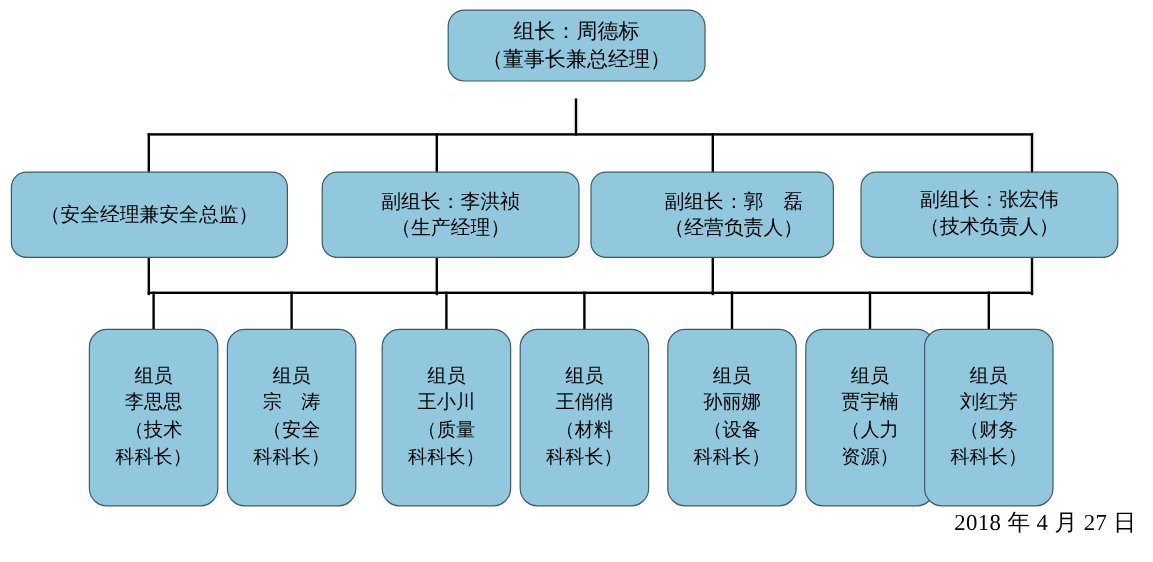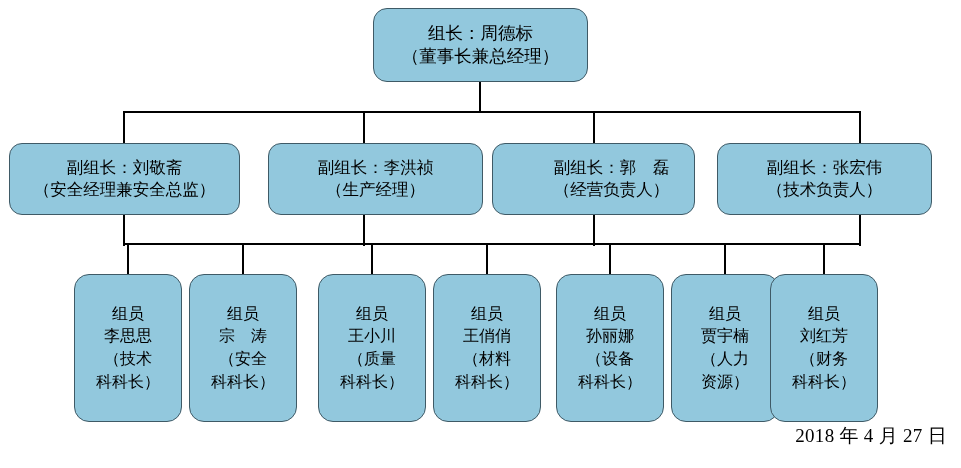--- a/index.html
+++ b/index.html
@@ -34,35 +34,35 @@
   }
   .node .ln {
     display: block;
     white-space: pre;
   }
   
   .level-leader {
     left: 373px;
     top: 8px;
     width: 215px;
-    height: 74px;
+    height: 60px;
     border-radius: 14px;
     font-size: 17.5px;
   }
   
   .level-deputy {
     top: 143px;
     height: 72px;
     font-size: 16.5px;
     border-radius: 13px;
   }
   .deputy-0 { left: 9px;   width: 231px; }
   .deputy-1 { left: 268px; width: 215px; }
   .deputy-2 { left: 492px; width: 203px; padding-left: 36px; }
-  .deputy-3 { left: 717px; width: 215px; }
+  .deputy-3 { left: 717px; width: 215px; font-family: Liberation Mono, monospace; }
   
   .level-member {
     top: 274px;
     height: 148px;
     width: 108px;
     font-size: 16px;
     border-radius: 15px;
     line-height: 1.42;
   }
   .member-0 { left: 74px;  }
@@ -121,21 +121,20 @@
   <div class="line vline" style="left:609px; top:243px; height:33px;"></div>
   <div class="line vline" style="left:724px; top:243px; height:33px;"></div>
   <div class="line vline" style="left:823px; top:243px; height:33px;"></div>
 
   <div class="node level-leader">
     <span class="ln">组长：周德标</span>
     <span class="ln">（董事长兼总经理）</span>
   </div>
 
   <div class="node level-deputy deputy-0">
-    <span class="ln">副组长：刘敬斋</span>
     <span class="ln">（安全经理兼安全总监）</span>
   </div>
   <div class="node level-deputy deputy-1">
     <span class="ln">副组长：李洪祯</span>
     <span class="ln">（生产经理）</span>
   </div>
   <div class="node level-deputy deputy-2">
     <span class="ln">副组长：郭　磊</span>
     <span class="ln">（经营负责人）</span>
   </div>

